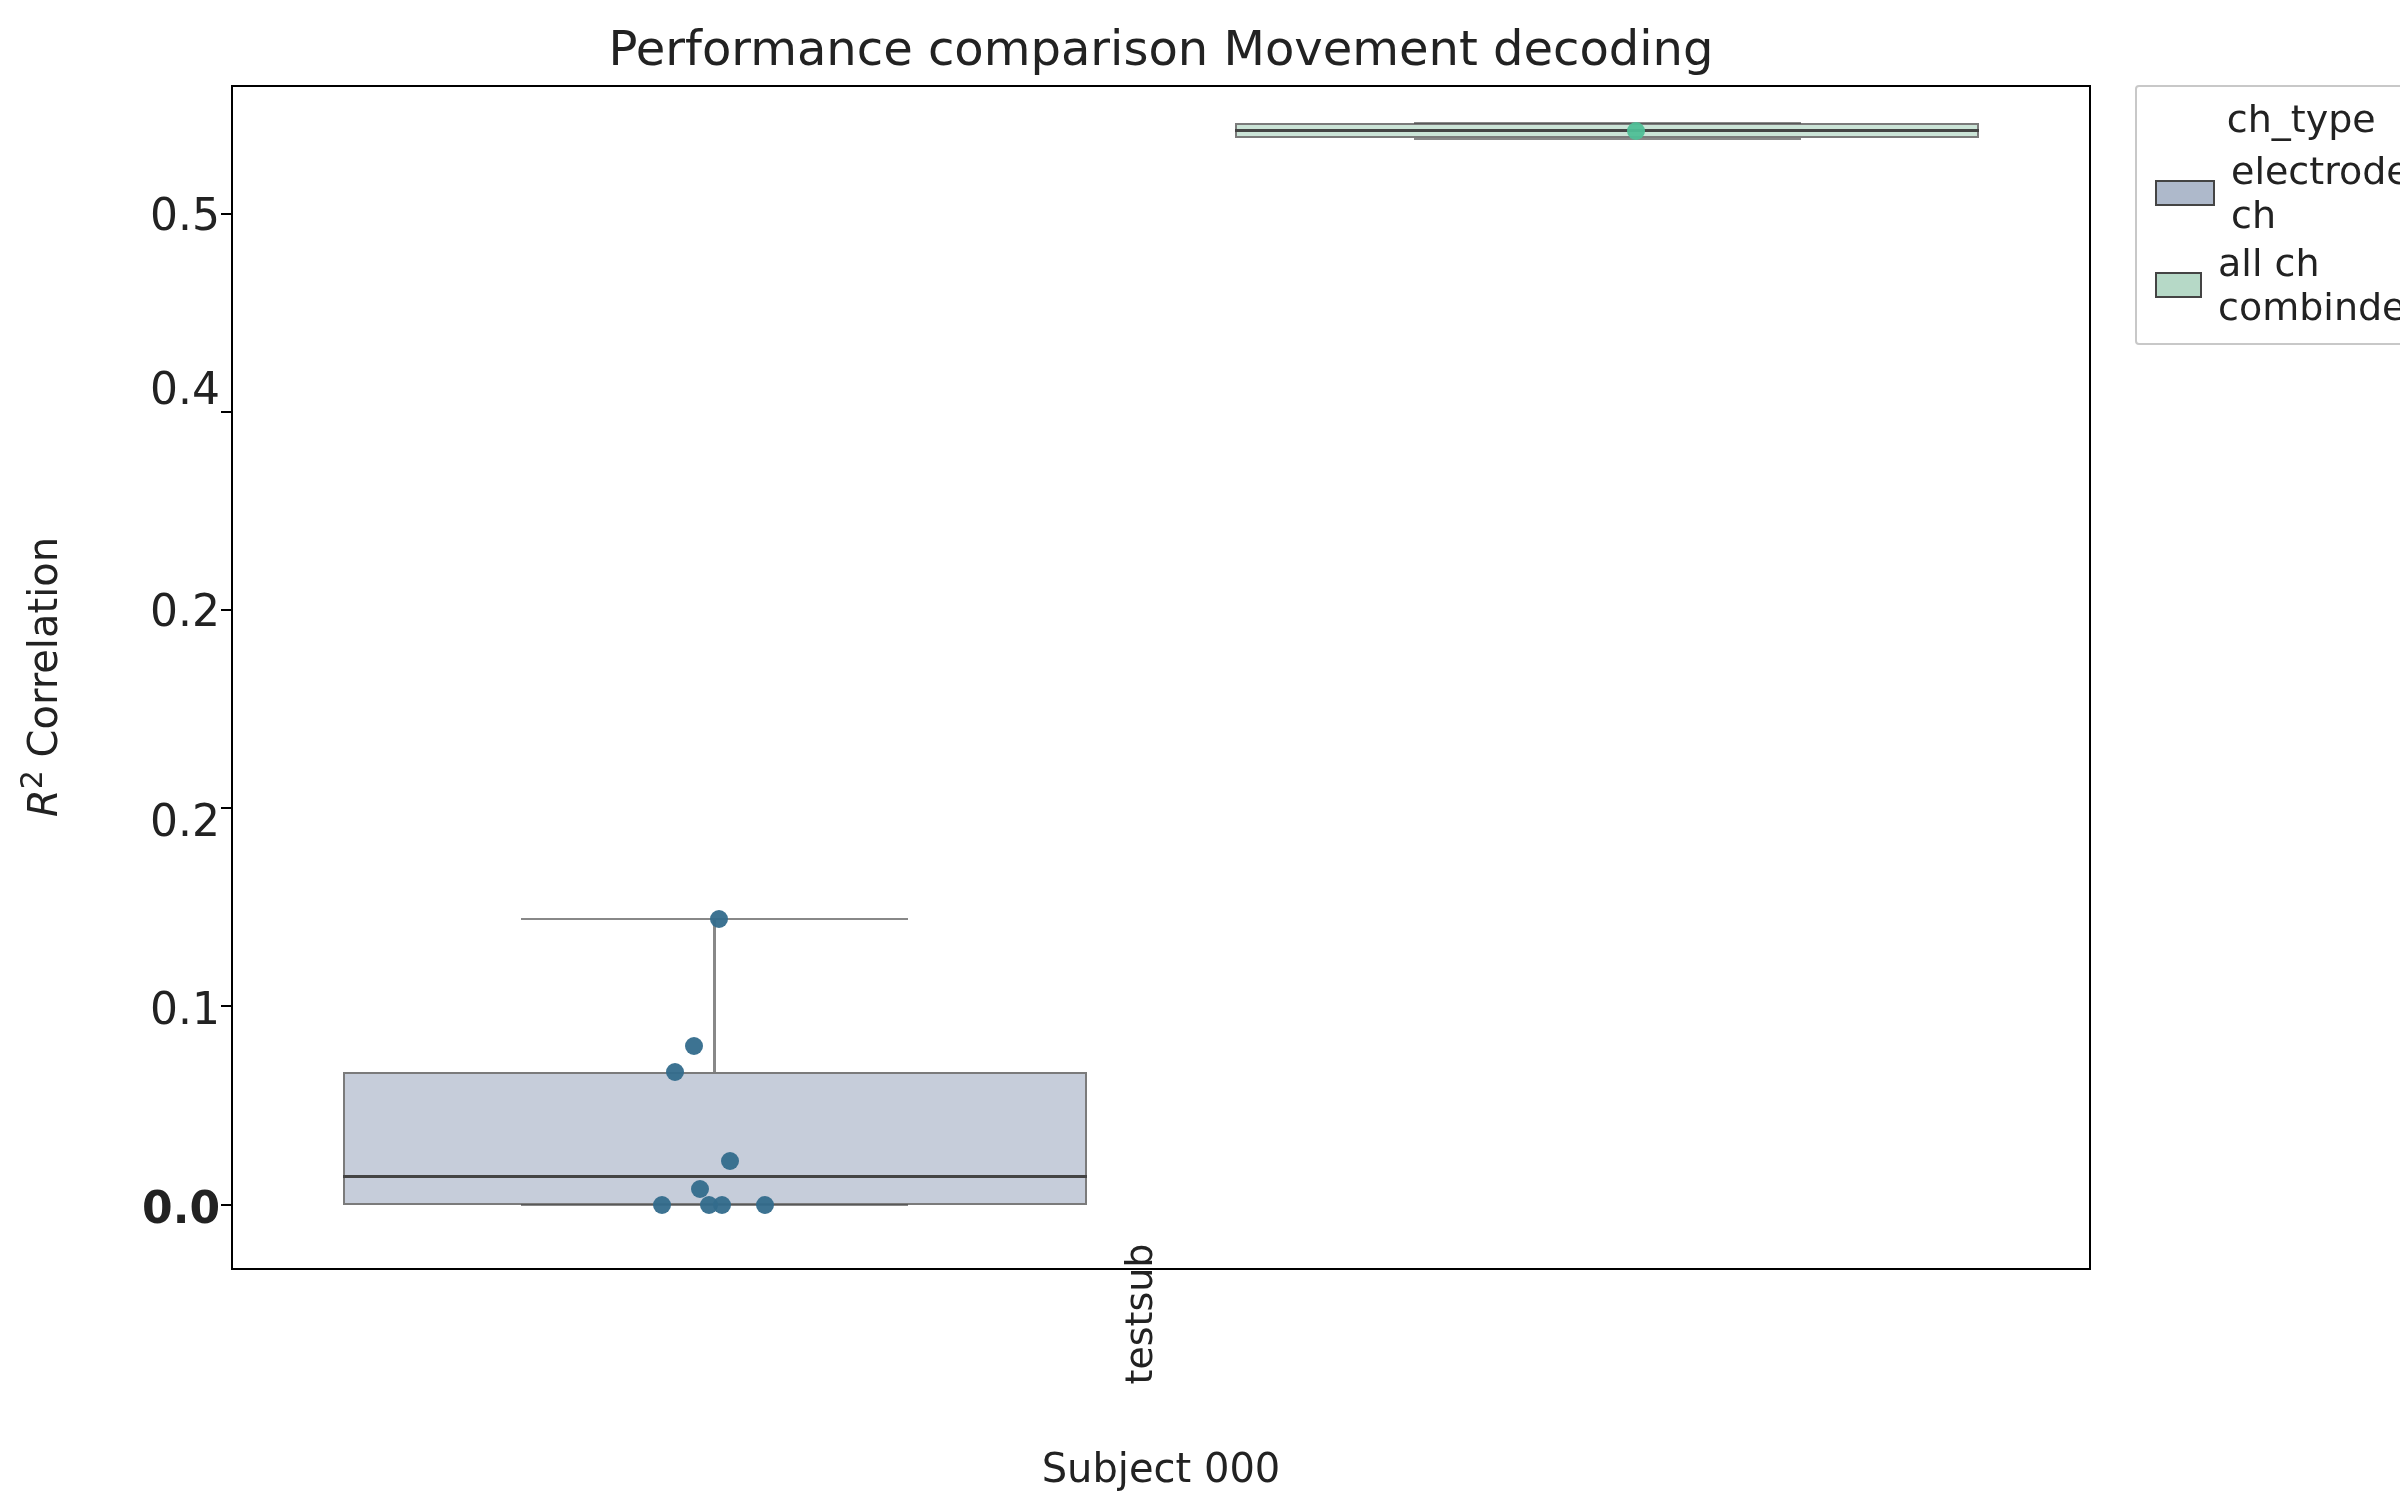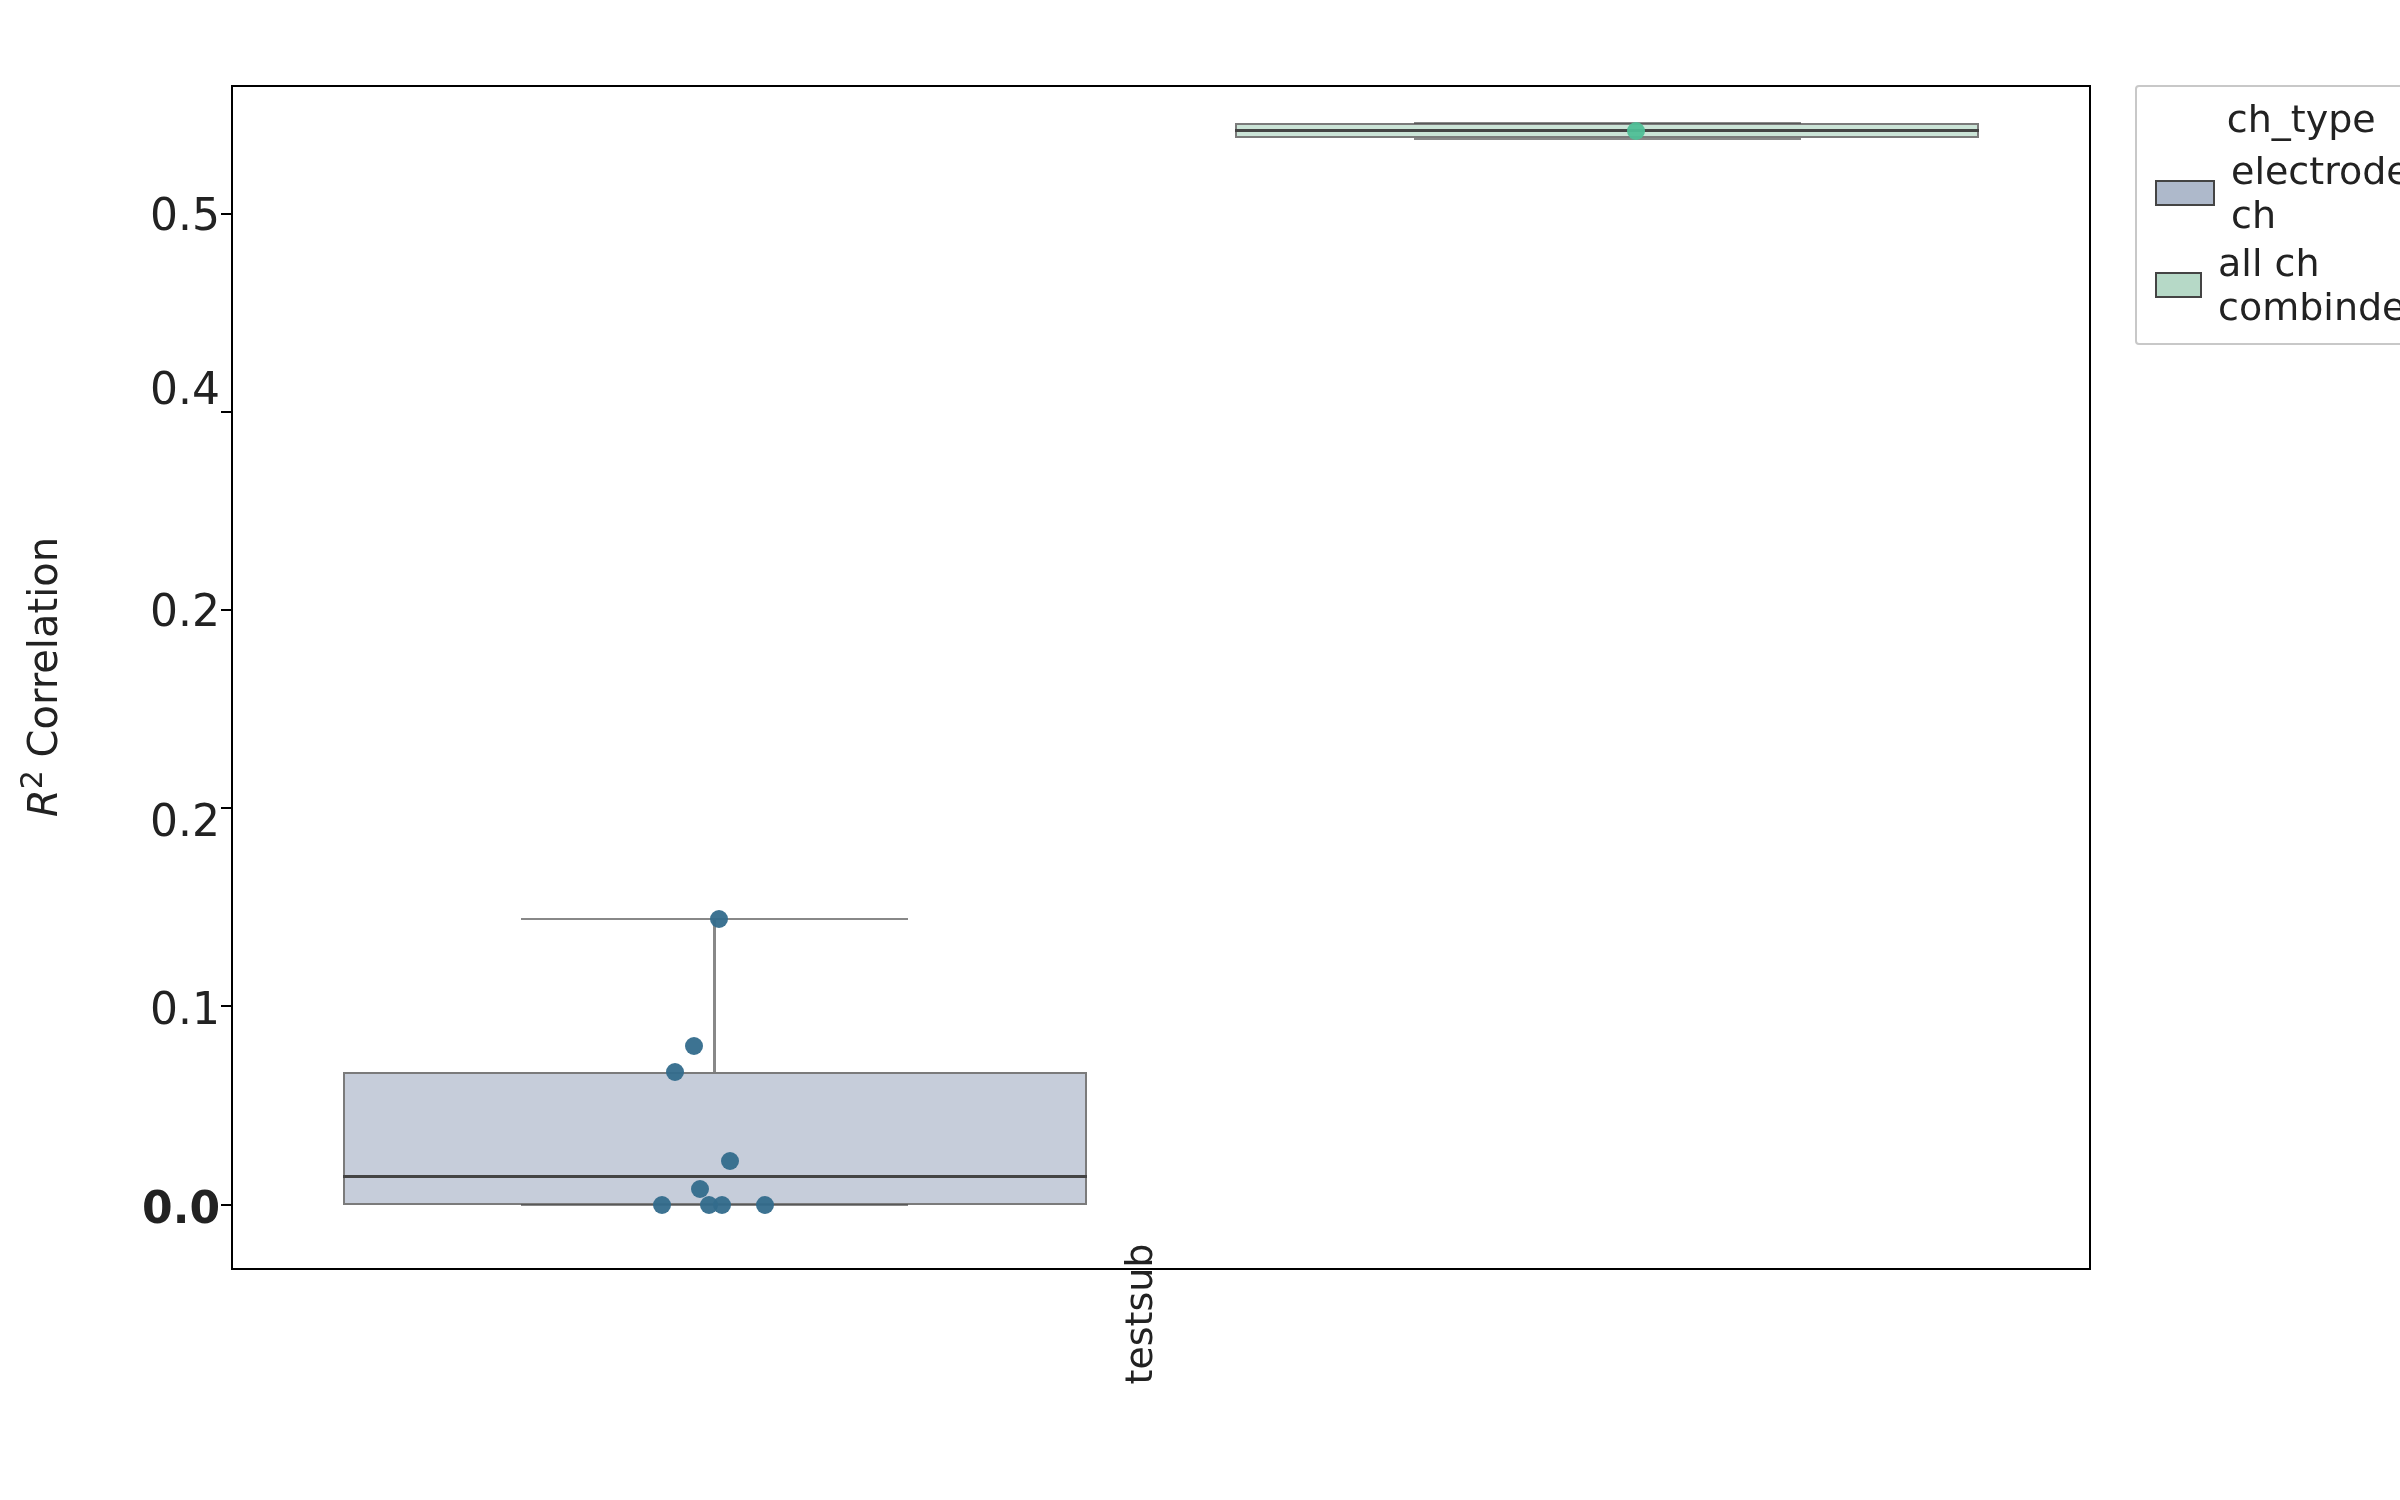--- a/index.html
+++ b/index.html
@@ -129,22 +129,24 @@
     height: 18px;
     border-radius: 50%;
     transform: translate(-50%, -50%);
     opacity: 0.95;
   }
 </style>
 </head>
 <body>
 
 <div class="figure">
+  <div class="title">Performance comparison Movement decoding</div>
   <div class="ylabel"><i>R</i><sup>2</sup> Correlation</div>
   <div class="plot-area" id="plot"></div>
+  <div class="xlabel">Subject 000</div>
 
   <div class="legend">
     <div class="legend-title">ch_type</div>
     <div class="legend-row">
       <div class="legend-swatch" style="background:#aeb9cb"></div>
       <span>electrode ch</span>
     </div>
     <div class="legend-row">
       <div class="legend-swatch" style="background:#b6d9c7"></div>
       <span>all ch combinded</span>

